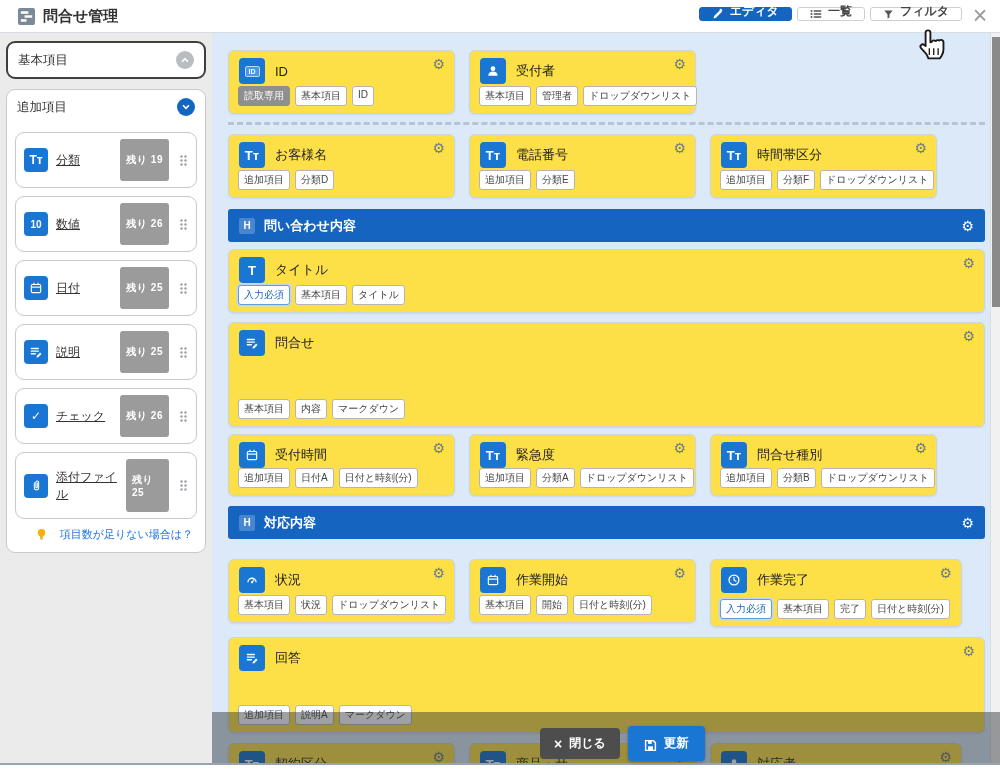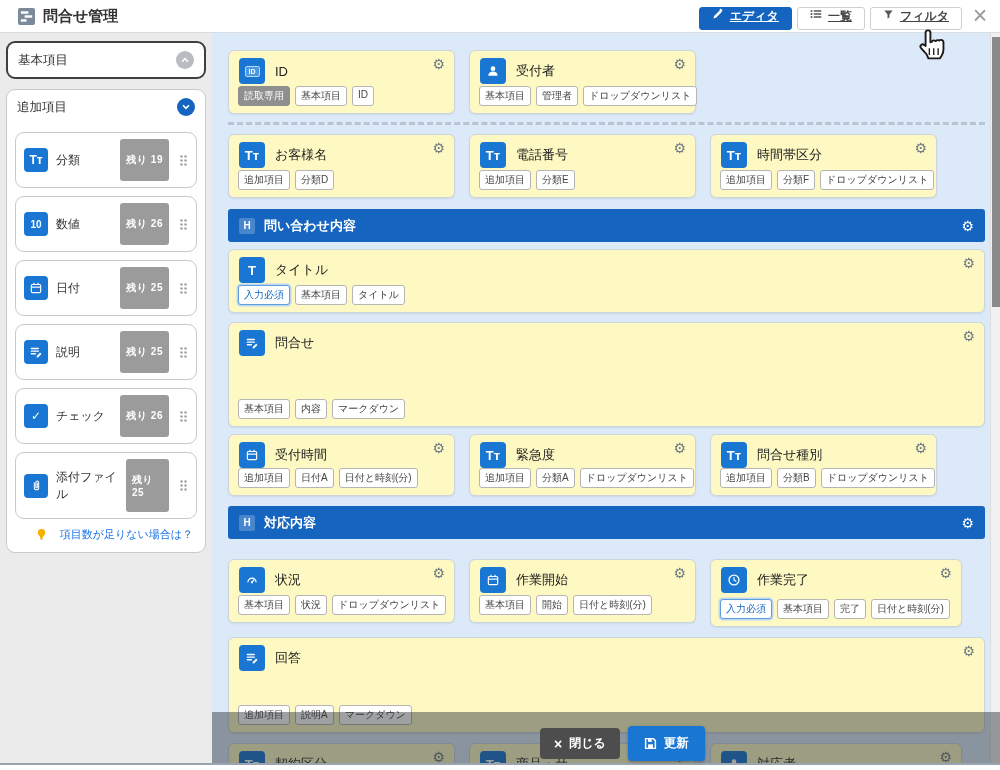--- a/index.html
+++ b/index.html
@@ -5,52 +5,52 @@
   * { margin:0; padding:0; box-sizing:border-box; }
   html,body { width:1000px; height:770px; overflow:hidden; background:#fff;
               font-family:"Liberation Sans","DejaVu Sans",sans-serif; }
   #app { position:relative; width:1000px; height:770px; overflow:hidden; }
 
   
   .topbar { position:relative; height:33px; background:#fff; border-bottom:1px solid #d8dde3; z-index:3; }
   .appicon { position:absolute; left:18px; top:8px; width:17px; height:17px; }
   .apptitle { position:absolute; left:43px; top:7px; font-size:15px; font-weight:bold; color:#333; }
   .tabs { position:absolute; right:38px; top:7px; display:flex; gap:5px; }
-  .tab { height:23px; padding:0 12px; display:flex; align-items:flex-start; gap:6px;
+  .tab { height:14px; padding:0 12px; display:flex; align-items:flex-end; gap:6px;
          font-size:12px; font-weight:bold; border-radius:3px; border:1px solid #cfcfcf;
-         background:#fff; color:#444; cursor:pointer;text-decoration:underline; }
+         background:#fff; color:#444; cursor:pointer; }
   .tab.active { background:#1565c0; border-color:#1565c0; color:#fff; }
   .closex { position:absolute; right:8px; top:0px; font-size:25px; color:#9a9a9a; line-height:30px; width:24px; text-align:center; cursor:pointer; }
 
   
   .layout { position:absolute; top:33px; left:0; right:0; bottom:6px; display:flex; }
   .sidebar { width:212px; background:#ebebeb; padding:8px 6px; flex:none; }
   .stage { flex:1; background:#dbe9f8; position:relative; overflow:hidden; padding:17px 15px 0 16px; }
 
   
   .panel { background:#fff; border:1px solid #c9c9c9; border-radius:9px; margin-bottom:10px; }
   .panel.focus { border:2px solid #3f3f3f; }
   .phead { display:flex; align-items:center; padding:8px 10px; cursor:pointer; }
   .phead .ptitle { font-size:12.5px; color:#333; }
   .circ { margin-left:auto; width:18px; height:18px; border-radius:50%; display:flex; align-items:center; justify-content:center; }
   .circ.gray { background:#b9bdc1; } .circ.blue { background:#1565c0; }
   .sitem { display:flex; align-items:center; gap:8px; margin:8px 8px; padding:6px 8px;
            background:#fff; border:1px solid #c9c9c9; border-radius:9px; cursor:grab; }
   .sicon { width:24px; height:24px; border-radius:4px; background:#1976d2; color:#fff; flex:none;
            display:flex; align-items:center; justify-content:center; font-size:12px; font-weight:bold; }
-  .slabel { font-size:12px; color:#333; }
+  .slabel { font-size:12px; color:#333;text-decoration:underline; }
   .remain { margin-left:auto; background:#9b9b9b; color:#fff; font-size:10px; font-weight:bold;
             padding:14px 6px; border-radius:3px; letter-spacing:0.5px; }
   .handle { color:#9aa0a6; flex:none; margin-left:2px; }
   .helplink { display:flex; justify-content:flex-end; align-items:center; gap:13px;
               font-size:11px; color:#1a73e8; margin:2px 12px 10px; cursor:pointer; }
 
   
   .row { display:flex; gap:14px; }
-  .card { position:relative; background:#fef9c3; border:1px solid #ccd4dc; border-radius:6px;
+  .card { position:relative; background:#fde047; border:1px solid #ccd4dc; border-radius:6px;
           box-shadow:0 1px 2px rgba(0,0,0,.07); cursor:grab; }
   .w1 { width:227px; height:64px; }
   .wf { width:757px; height:64px; }
   .crow { position:absolute; top:7px; left:10px; display:flex; align-items:center; gap:10px; }
   .cicon { width:26px; height:26px; border-radius:4px; background:#1976d2; color:#fff; flex:none;
            display:flex; align-items:center; justify-content:center; font-size:13px; font-weight:bold; }
   .ctitle { font-size:13px; color:#222; white-space:nowrap; }
   .gear { position:absolute; top:6px; right:9px; font-size:14px; color:#6f7a84; cursor:pointer; line-height:1; }
   .gear.white { position:static; margin-left:auto; color:#fff; }
   .tags { position:absolute; left:9px; bottom:7px; display:flex; gap:5px; }
@@ -69,21 +69,21 @@
   .mt7{margin-top:7px}.mt8{margin-top:20px}.mt9{margin-top:9px}.mt10{margin-top:10px}.mt11{margin-top:11px}
   .h105{height:105px}.h96{height:96px}.h62{height:62px}
 
   
   .dim { position:absolute; left:212px; right:0; top:712px; height:53px; background:rgba(40,44,48,.45); z-index:5; }
   .footbtns { position:absolute; left:540px; top:726px; z-index:8; display:flex; align-items:center; gap:8px; }
   .btn-close { background:#4d4d4d; color:#fff; border:none; border-radius:4px; font-size:12px; font-weight:bold;
                padding:7px 14px; display:flex; align-items:center; gap:7px; cursor:pointer;
                font-family:inherit; }
   .btn-update { background:#1976d2; color:#fff; border:none; border-radius:4px; font-size:12.5px; font-weight:bold;
-                padding:9px 16px; display:flex; align-items:center; gap:7px; cursor:pointer;
+                padding:9px 16px; display:flex; align-items:flex-end; gap:7px; cursor:pointer;
                 font-family:inherit; box-shadow:0 1px 3px rgba(0,0,0,.3); }
   .scrollbar { position:absolute; right:0; top:33px; bottom:6px; width:10px; background:#f1f1f1;
                border-left:1px solid #ddd; z-index:4; }
   .thumb { position:absolute; top:4px; left:1px; width:8px; height:270px; background:#8a8a8a; cursor:pointer; }
   .bottom-line { position:absolute; left:0; right:0; top:763px; height:2px; background:#98a4b0; z-index:6; }
   .cursor { position:absolute; left:916px; top:27px; z-index:20; pointer-events:none; }
 </style>
 </head>
 <body>
 

